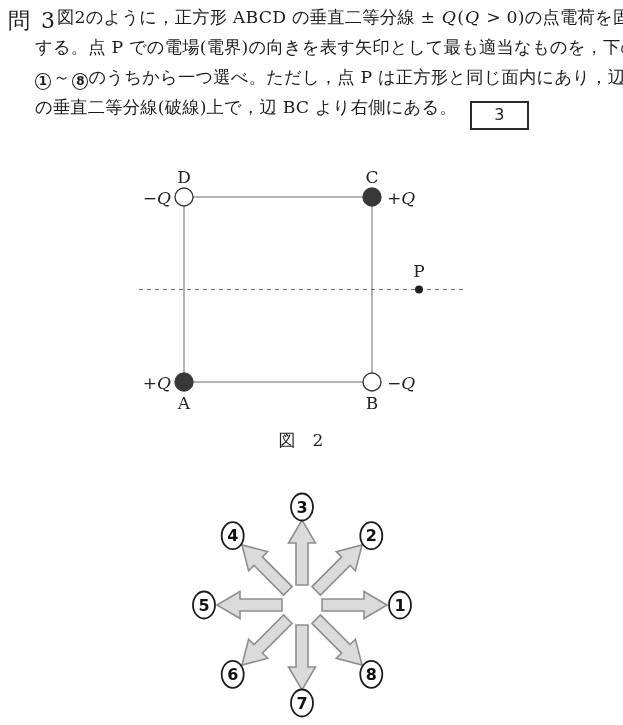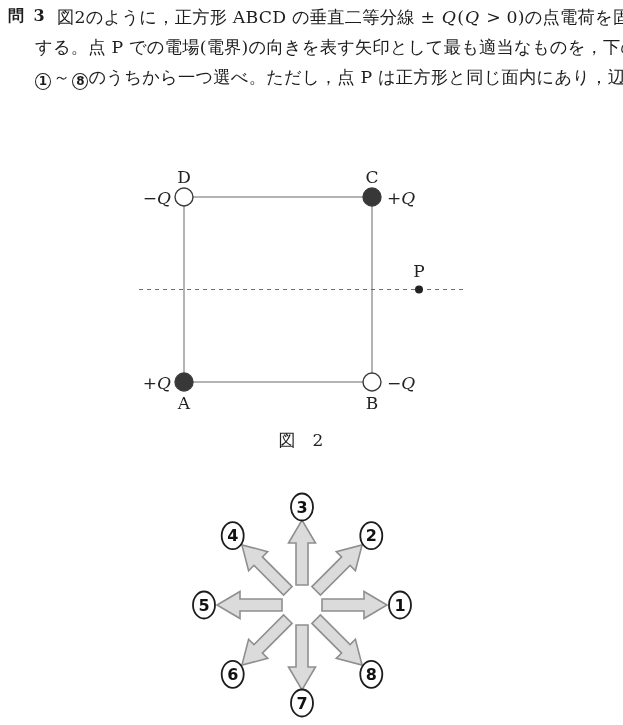--- a/index.html
+++ b/index.html
@@ -7,21 +7,21 @@
     position:relative;
     width:623px;height:725px;
     background:#ffffff;
     font-family:"DejaVu Serif","Liberation Serif",serif;
     color:#1c1c1c;
     overflow:hidden;
   }
   .question{position:absolute;left:0;top:2px;width:623px;}
   .q-num{
     position:absolute;left:8px;top:4px;
-    font-weight:bold;font-size:16px;letter-spacing:2px;white-space:nowrap;
+    font-weight:normal;font-size:22px;letter-spacing:2px;white-space:nowrap;
   }
   .q-line{
     margin:0 0 0 35px;
     font-size:17.3px;line-height:30px;white-space:nowrap;letter-spacing:0.2px;
   }
   .q-line.first{margin-left:57px;}
   .seg-math{font-style:italic;font-family:"DejaVu Serif",serif;padding:0 1px;}
   .circled-num{
     display:inline-flex;align-items:center;justify-content:center;
     width:16px;height:17px;border:1.6px solid #222;border-radius:50%;
@@ -42,20 +42,21 @@
 </head>
 <body>
 
 <div class="page">
 
   <div class="question">
     <div class="q-num">問 3</div>
     <p class="q-line first"><span class="seg-plain">図2のように，正方形 ABCD の垂直二等分線 ± </span><span class="seg-math">Q</span><span class="seg-plain">(</span><span class="seg-math">Q</span><span class="seg-plain"> &gt; 0)の点電荷を固定</span></p>
     <p class="q-line">する。点 P での電場(電界)の向きを表す矢印として最も適当なものを，下の</p>
     <p class="q-line"><span class="circled-num">1</span><span class="tilde">～</span><span class="circled-num">8</span><span>のうちから一つ選べ。ただし，点 P は正方形と同じ面内にあり，辺 BC</span></p>
+    <p class="q-line"><span>の垂直二等分線(破線)上で，辺 BC より右側にある。</span><span class="answer-box">3</span></p>
   </div>
 
   <svg class="diagram-layer" width="623" height="725" viewBox="0 0 623 725">
     <g id="figure-square">
         <rect x="184" y="197" width="188" height="185" fill="none" stroke="#777777" stroke-width="1.1"></rect>
         <line x1="139" y1="289.5" x2="467" y2="289.5" stroke="#6e6e6e" stroke-width="1.2" stroke-dasharray="4 4"></line>
         <circle cx="184" cy="197" r="9" fill="#ffffff" stroke="#3c3c3c" stroke-width="1.4"></circle>
         <text x="184" y="183" text-anchor="middle" fill="#222222" font-size="17px" font-family="DejaVu Serif, Liberation Serif, serif">D</text>
         <text x="171" y="203.5" text-anchor="end" fill="#222222" font-size="17px" font-family="DejaVu Serif, Liberation Serif, serif"><tspan>−</tspan><tspan font-style="italic">Q</tspan></text>
         <circle cx="372" cy="197" r="9" fill="#383838" stroke="#3c3c3c" stroke-width="1.4"></circle>

